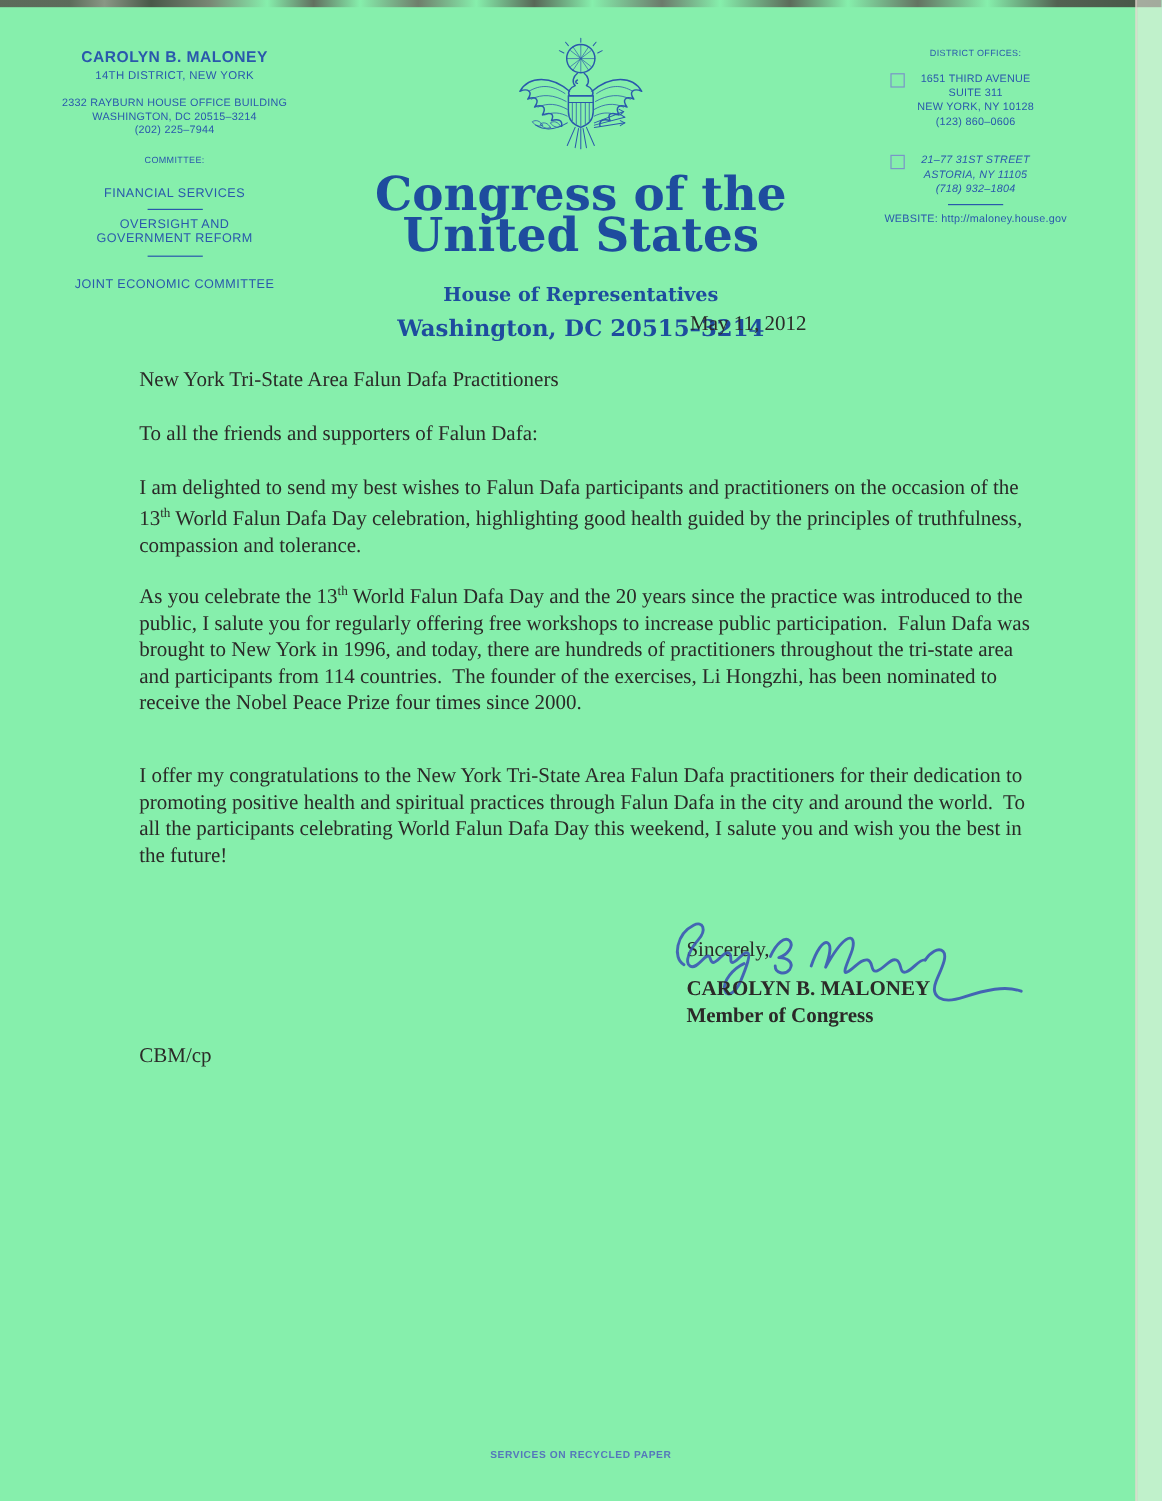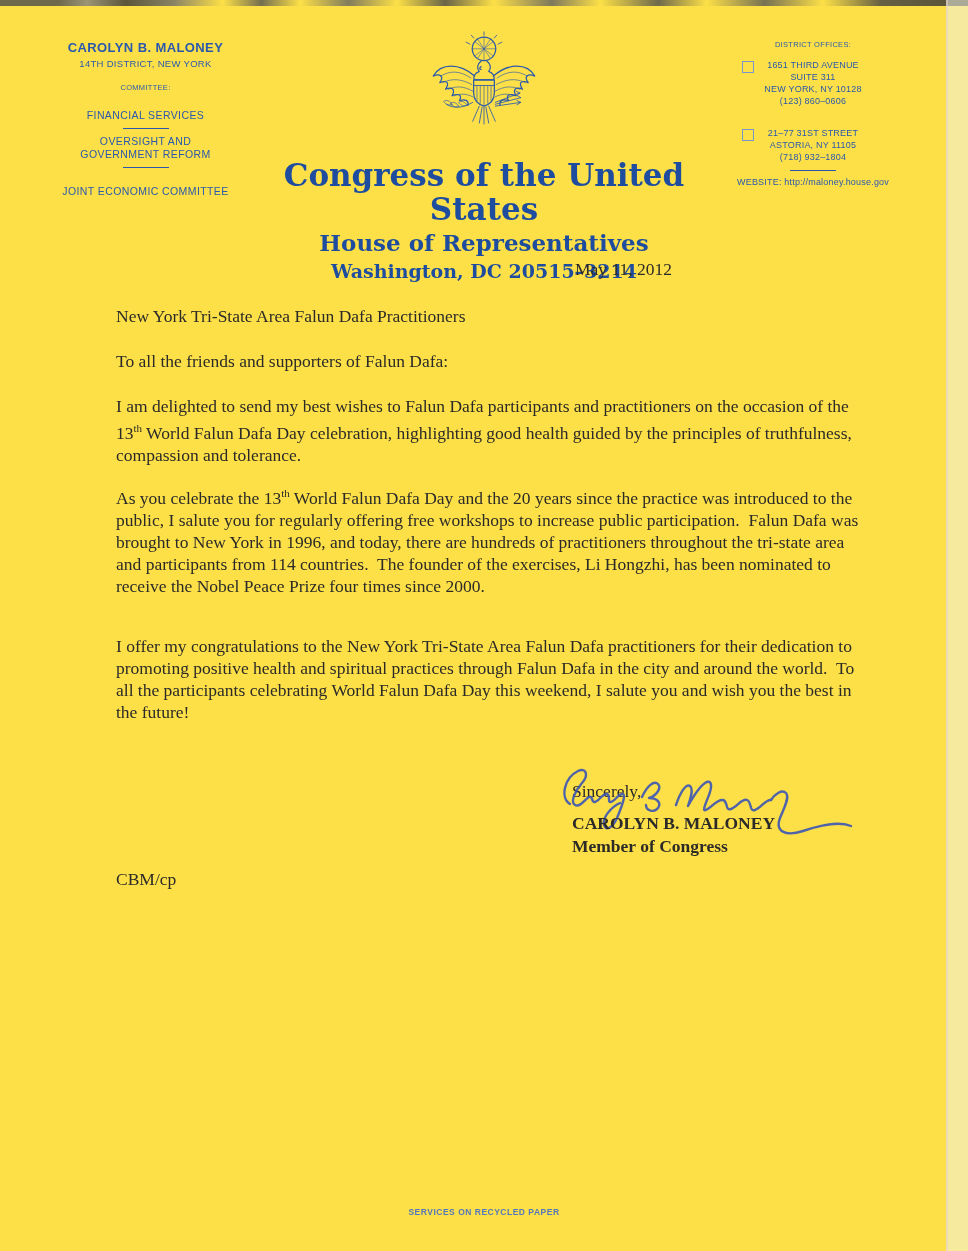--- a/index.html
+++ b/index.html
@@ -1,19 +1,19 @@
 <!DOCTYPE html>
 <html><head>
 <meta charset="utf-8">
 <style>
   html,body{margin:0;padding:0;background:#e9e9e9;}
   #page{
     position:relative;
     width:968px;height:1251px;
-    background:#fde047;
+    background:#86efac;
     overflow:hidden;
     font-family:"Liberation Serif",serif;
   }
   
   .top-artifact{
     position:absolute;top:0;left:0;width:100%;height:6px;
     background:linear-gradient(90deg,
       #55544c 0,#55544c 6%,#8a887e 9%,#3e3d37 13%,#76746a 18%,rgba(0,0,0,0) 23%,
       #5b5a52 27%,rgba(0,0,0,0) 31%,#6b6a60 36%,rgba(0,0,0,0) 41%,
       #504f48 46%,rgba(0,0,0,0) 51%,#676660 57%,rgba(0,0,0,0) 62%,
@@ -30,29 +30,29 @@
   .member-name{font-size:13px;font-weight:bold;letter-spacing:.4px;}
   .member-district{font-size:9.5px;letter-spacing:.3px;margin-top:3px;}
   .member-addr{font-size:9px;line-height:11.5px;letter-spacing:.2px;margin-top:11px;}
   .committees-label{font-size:7.5px;letter-spacing:.3px;margin-top:14px;}
   .committee{font-size:10.5px;letter-spacing:.4px;margin-top:17px;}
   .committee-multi{font-size:10.5px;letter-spacing:.4px;line-height:12.5px;}
   .divider{width:46px;border:0;border-top:1.2px solid #2a58ac;margin:7px auto 6px auto;}
 
   .center-block{position:absolute;left:50%;transform:translateX(-50%);top:30px;width:480px;text-align:center;}
   .seal{display:block;margin:0 auto;}
-  .congress-title{font-family:"DejaVu Serif",serif;font-weight:bold;font-size:31px;line-height:34px;color:#1e4c9e;margin-top:18px;}
-  .house-title{font-family:"DejaVu Serif",serif;font-weight:bold;font-size:23px;line-height:25px;color:#1e4c9e;margin-top:4px;}
+  .congress-title{font-family:"DejaVu Serif",serif;font-weight:bold;font-size:39px;line-height:34px;color:#1e4c9e;margin-top:5px;}
+  .house-title{font-family:"DejaVu Serif",serif;font-weight:bold;font-size:16px;line-height:25px;color:#1e4c9e;margin-top:20px;}
   .wash-title{font-family:"DejaVu Serif",serif;font-weight:bold;font-size:19px;line-height:21px;color:#1e4c9e;margin-top:6px;}
 
   .right-block{position:absolute;left:708px;top:40px;width:210px;text-align:center;}
   .offices-label{font-size:7.5px;letter-spacing:.3px;}
   .office{position:relative;font-size:9px;line-height:12px;letter-spacing:.2px;}
   .office-1{margin-top:10px;}
-  .office-2{margin-top:20px;}
+  .office-2{margin-top:20px;font-style:italic;}
   .office-checkbox{position:absolute;left:34px;top:2px;width:10px;height:10px;border:1px solid #7a95c8;background:transparent;}
   .website-line{font-size:9px;letter-spacing:.2px;margin-top:6px;}
 
   
   .serif-text{position:absolute;font-family:Liberation Serif, serif;font-size:17.5px;color:#2b2a28;}
   .para{left:116px;width:754px;line-height:22px;white-space:pre-wrap;margin:0;}
   sup{font-size:11px;}
   .date-line{left:575px;top:259px;}
   .recipient-line{left:116px;top:306px;}
   .salutation-line{left:116px;top:351px;}
@@ -76,20 +76,25 @@
 
 <div id="page">
 
   <div class="top-artifact"></div>
   <div class="right-scan-line"></div>
   <div class="right-scan-band"></div>
 
   <div class="left-block lh-sans">
     <div class="member-name">CAROLYN B. MALONEY</div>
     <div class="member-district">14TH DISTRICT, NEW YORK</div>
+    <div class="member-addr">
+      <div>2332 RAYBURN HOUSE OFFICE BUILDING</div>
+      <div>WASHINGTON, DC 20515–3214</div>
+      <div>(202) 225–7944</div>
+    </div>
     <div class="committees-label">COMMITTEE:</div>
     <div class="committee">FINANCIAL SERVICES</div>
     <hr class="divider">
     <div class="committee-multi">
       <div>OVERSIGHT AND</div>
       <div>GOVERNMENT REFORM</div>
     </div>
     <hr class="divider">
     <div class="committee">JOINT ECONOMIC COMMITTEE</div>
   </div>

